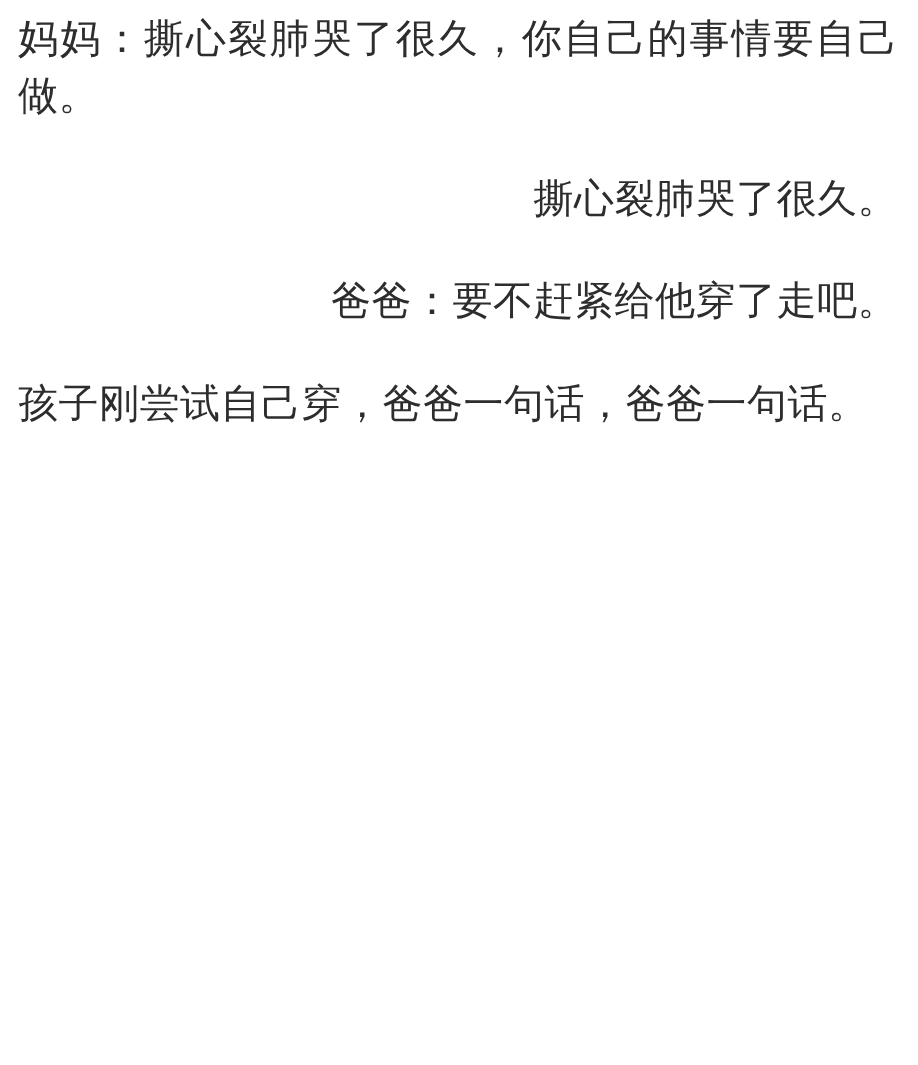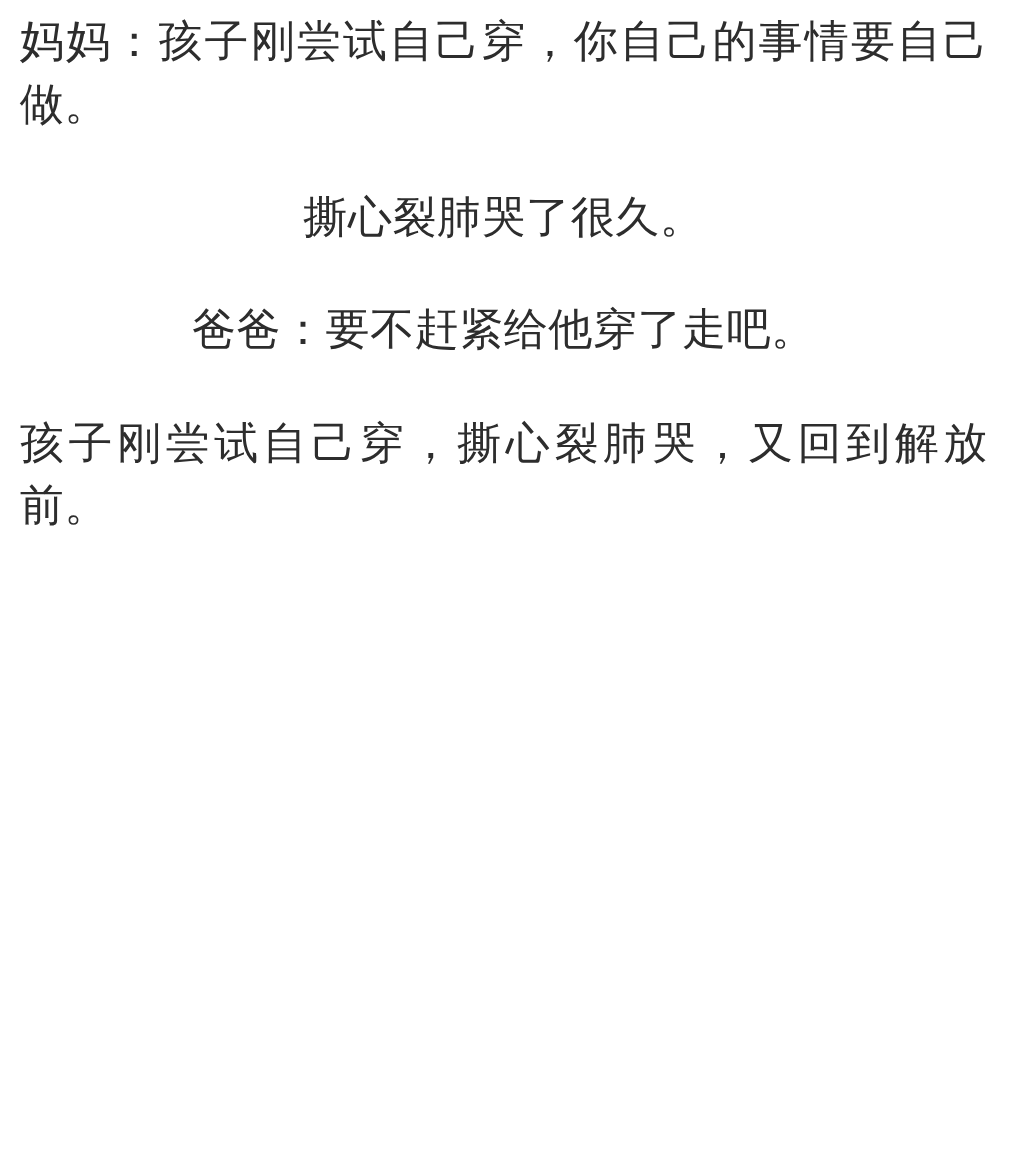--- a/index.html
+++ b/index.html
@@ -28,24 +28,24 @@
     text-justify: inter-character;
     word-break: break-all;
     color: #2d2d2d;
     font-weight: 400;
   }
   .para:last-child {
     margin-bottom: 0;
   }
   
   .para.short {
-    text-align: center;
+    text-align: right;
   }
 </style>
 </head>
 <body>
 
 <div class="page">
-  <p class="para">妈妈：孩子刚尝试自己穿，你自己的事情要自己做。</p>
+  <p class="para">妈妈：撕心裂肺哭了很久，你自己的事情要自己做。</p>
   <p class="para short">撕心裂肺哭了很久。</p>
   <p class="para short">爸爸：要不赶紧给他穿了走吧。</p>
-  <p class="para">孩子刚尝试自己穿，撕心裂肺哭，又回到解放前。</p>
+  <p class="para">孩子刚尝试自己穿，爸爸一句话，爸爸一句话。</p>
 </div>
 
 </body></html>

